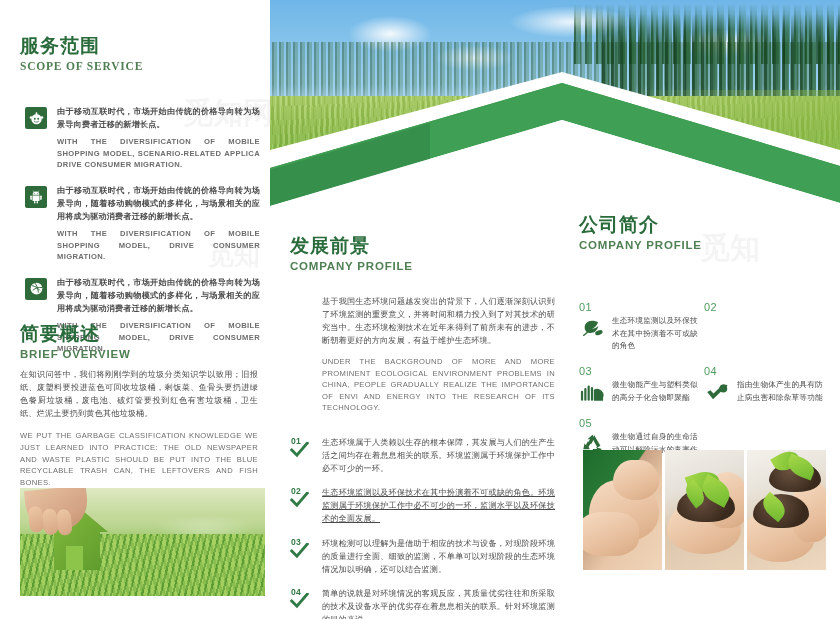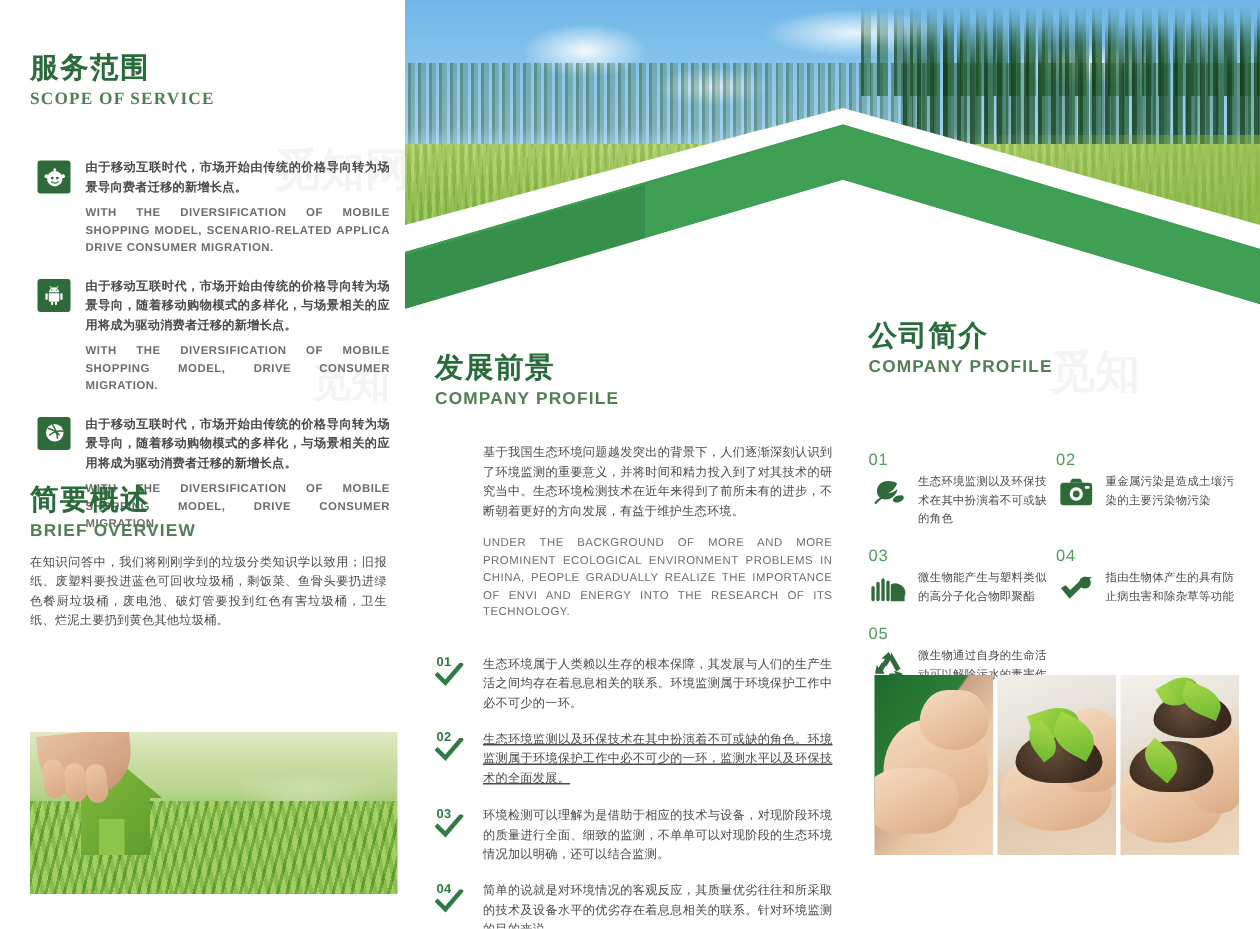--- a/index.html
+++ b/index.html
@@ -235,20 +235,21 @@
 
     <div style="position:absolute;left:20px;top:322px;width:235px;">
       <div class="sec-title">
         <div class="cn">简要概述</div>
         <div class="en">BRIEF OVERVIEW</div>
       </div>
     </div>
 
     <div style="position:absolute;left:20px;top:368px;width:238px;">
       <div class="cn-body">在知识问答中，我们将刚刚学到的垃圾分类知识学以致用；旧报纸、废塑料要投进蓝色可回收垃圾桶，剩饭菜、鱼骨头要扔进绿色餐厨垃圾桶，废电池、破灯管要投到红色有害垃圾桶，卫生纸、烂泥土要扔到黄色其他垃圾桶。</div>
+      <div class="en-body" style="margin-top:10px;">WE PUT THE GARBAGE CLASSIFICATION KNOWLEDGE WE JUST LEARNED INTO PRACTICE: THE OLD NEWSPAPER AND WASTE PLASTIC SHOULD BE PUT INTO THE BLUE RECYCLABLE TRASH CAN, THE LEFTOVERS AND FISH BONES.</div>
     </div>
 
     <div class="photo photo-house" style="position:absolute;left:20px;top:488px;">
       <div class="ph-blur"></div>
       <div class="ph-grass"></div>
       <div class="ph-house">
         <svg width="70" height="74" viewBox="0 0 70 74">
           <path d="M35 6 L66 32 L58 32 L58 70 L12 70 L12 32 L4 32 Z" fill="#6aa832"></path>
           <path d="M35 6 L66 32 L58 32 L58 70 L12 70 L12 32 L4 32 Z" fill="url(#gt)" opacity=".45"></path>
           <defs>
@@ -349,32 +350,20 @@
               <path d="M4 20c2.4-3 5.6-5 9.4-6.2" stroke="#2f6b3a" stroke-width="1.6" fill="none" stroke-linecap="round"></path>
               <ellipse cx="20.5" cy="17" rx="4.2" ry="2.4" transform="rotate(-20 20.5 17)"></ellipse>
             </svg>
           </div>
           <div class="cell-tx">生态环境监测以及环保技术在其中扮演着不可或缺的角色</div>
         </div>
       </div>
 
       <div class="cell">
         <div class="num">02</div>
-        <div class="cell-in">
-          <div class="cell-ico">
-            <svg width="23" height="20" viewBox="0 0 26 22">
-              <rect x="1" y="4" width="24" height="17" rx="2.5" fill="#2f6b3a"></rect>
-              <path d="M8 4 L9.8 1 H16.2 L18 4 Z" fill="#2f6b3a"></path>
-              <circle cx="13" cy="12.5" r="5" fill="#fff"></circle>
-              <circle cx="13" cy="12.5" r="2.6" fill="#2f6b3a"></circle>
-              <rect x="19.4" y="6.4" width="3.6" height="2.2" rx="1" fill="#fff"></rect>
-            </svg>
-          </div>
-          <div class="cell-tx">重金属污染是造成土壤污染的主要污染物污染</div>
-        </div>
       </div>
 
       <div class="cell">
         <div class="num">03</div>
         <div class="cell-in">
           <div class="cell-ico">
             <svg width="24" height="21" viewBox="0 0 26 22" fill="#2f6b3a">
               <rect x="1" y="9" width="2.4" height="11" rx="1.2"></rect>
               <rect x="4.6" y="6" width="2.4" height="14" rx="1.2"></rect>
               <rect x="8.2" y="3.4" width="2.4" height="16.6" rx="1.2"></rect>

